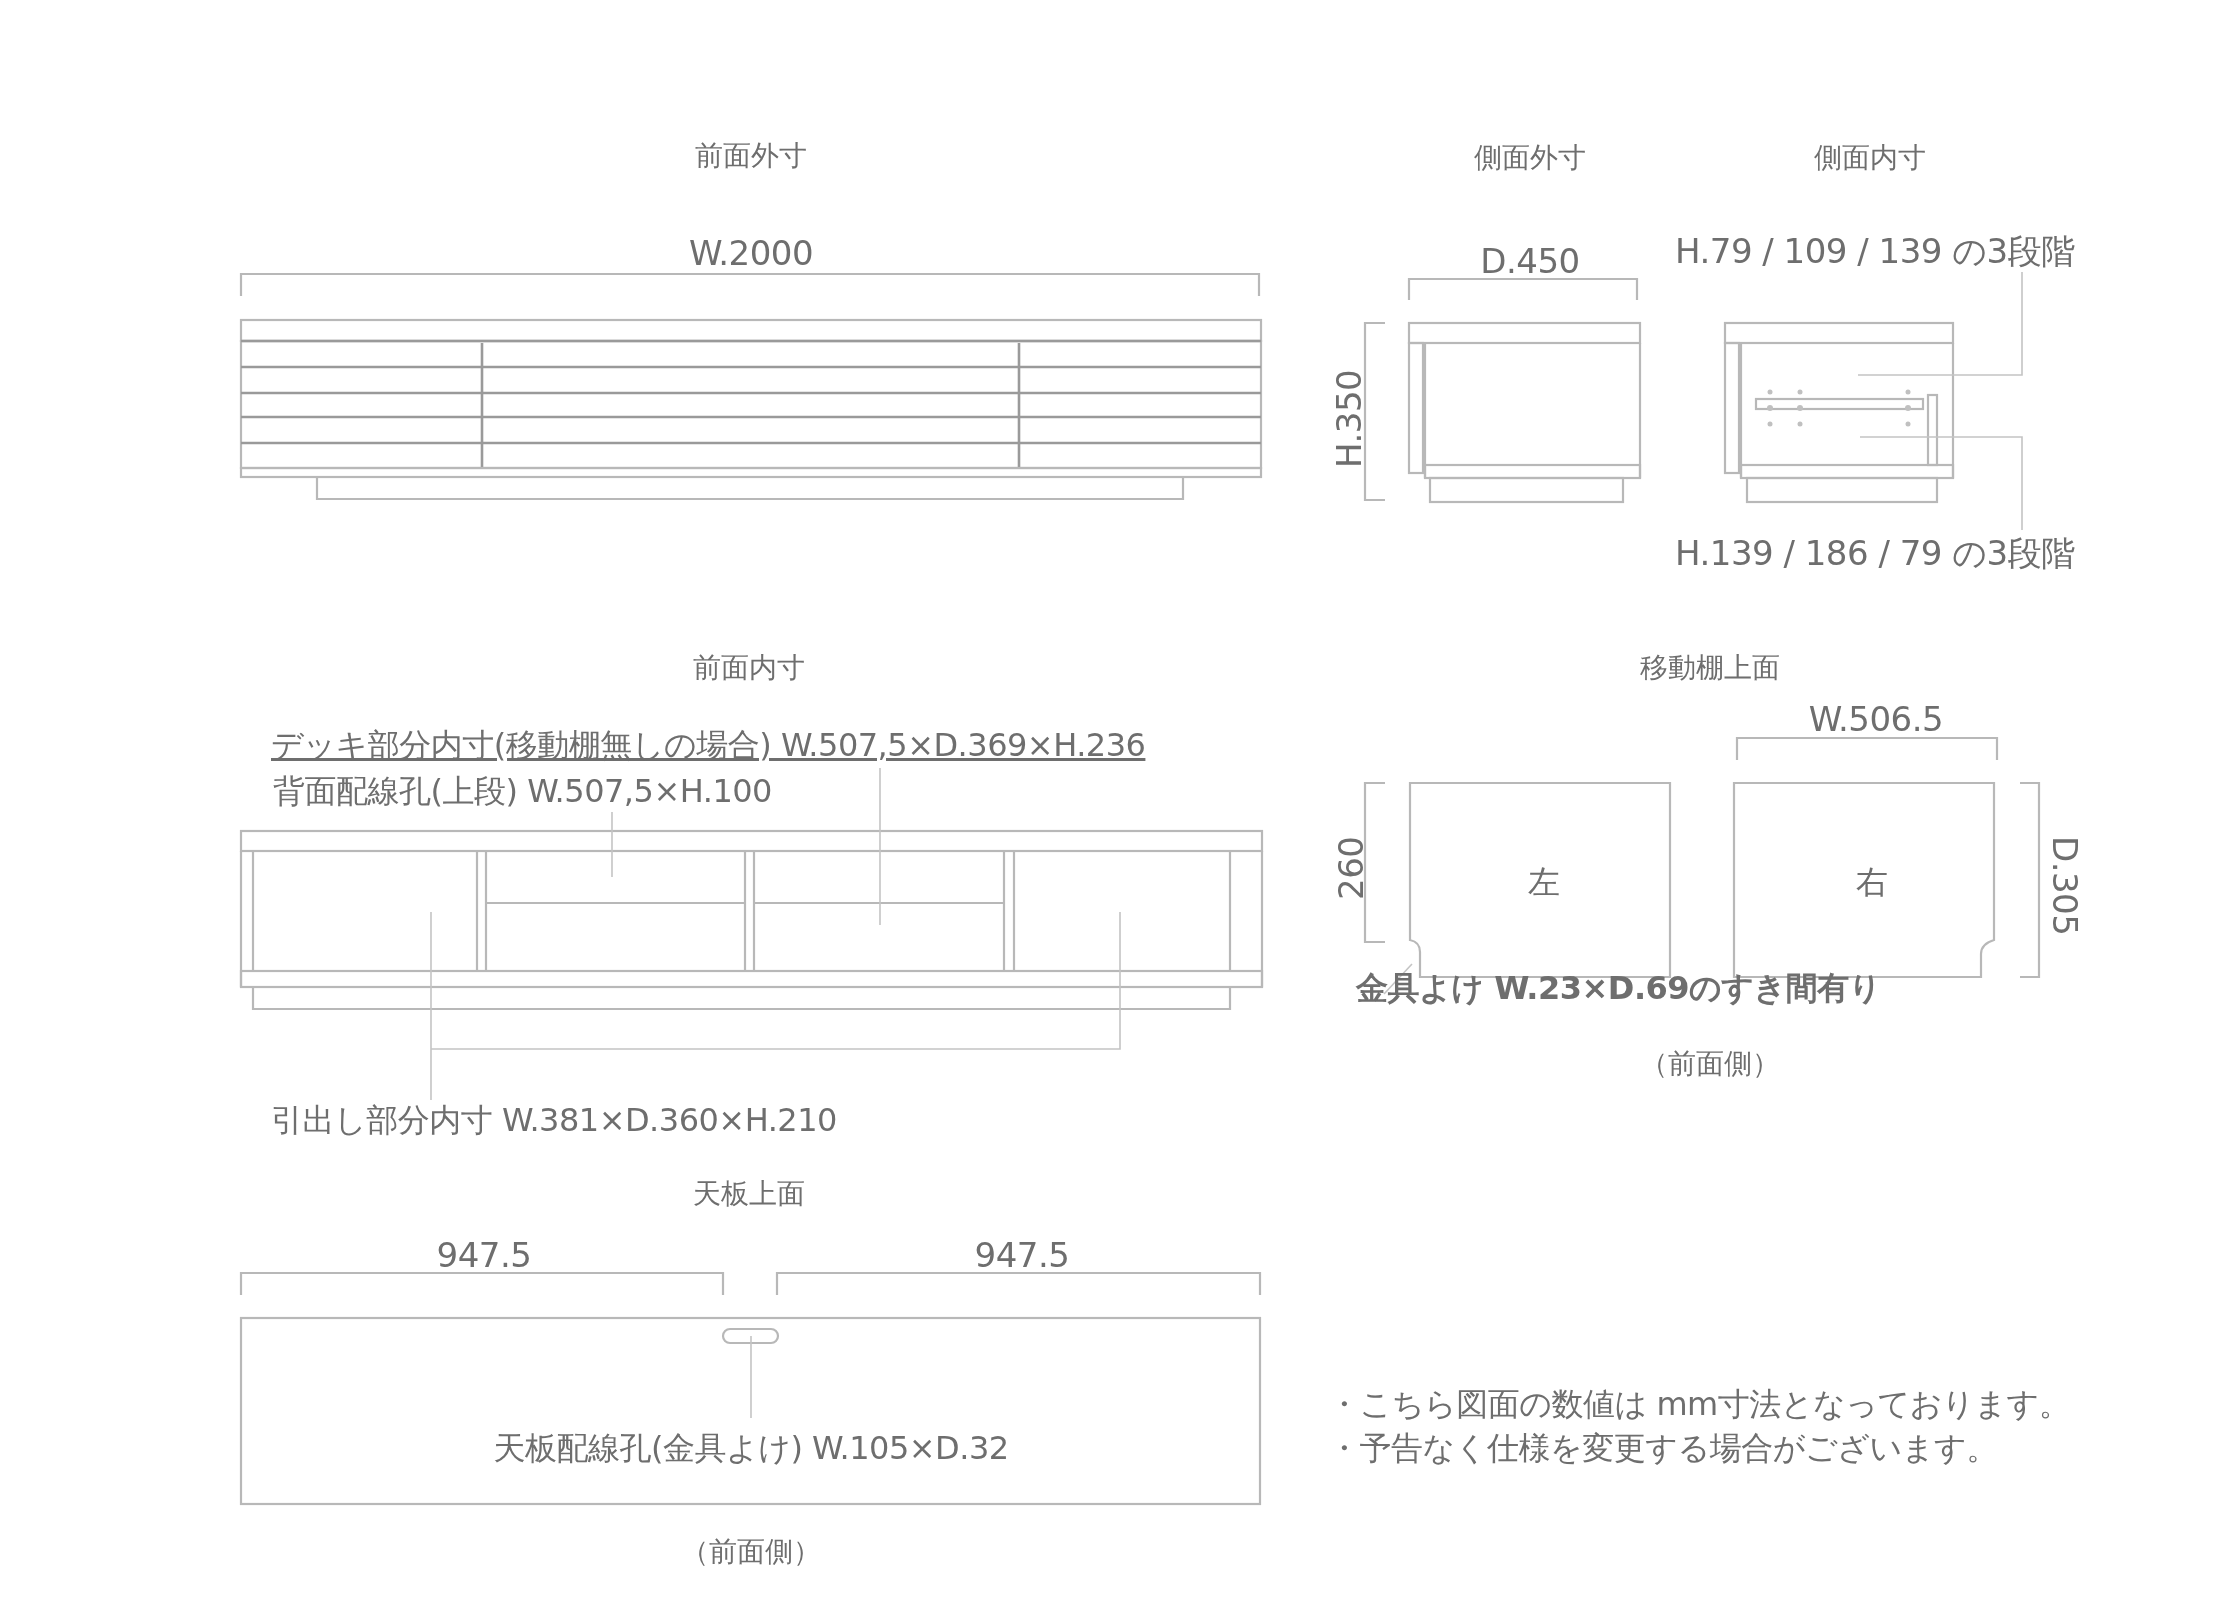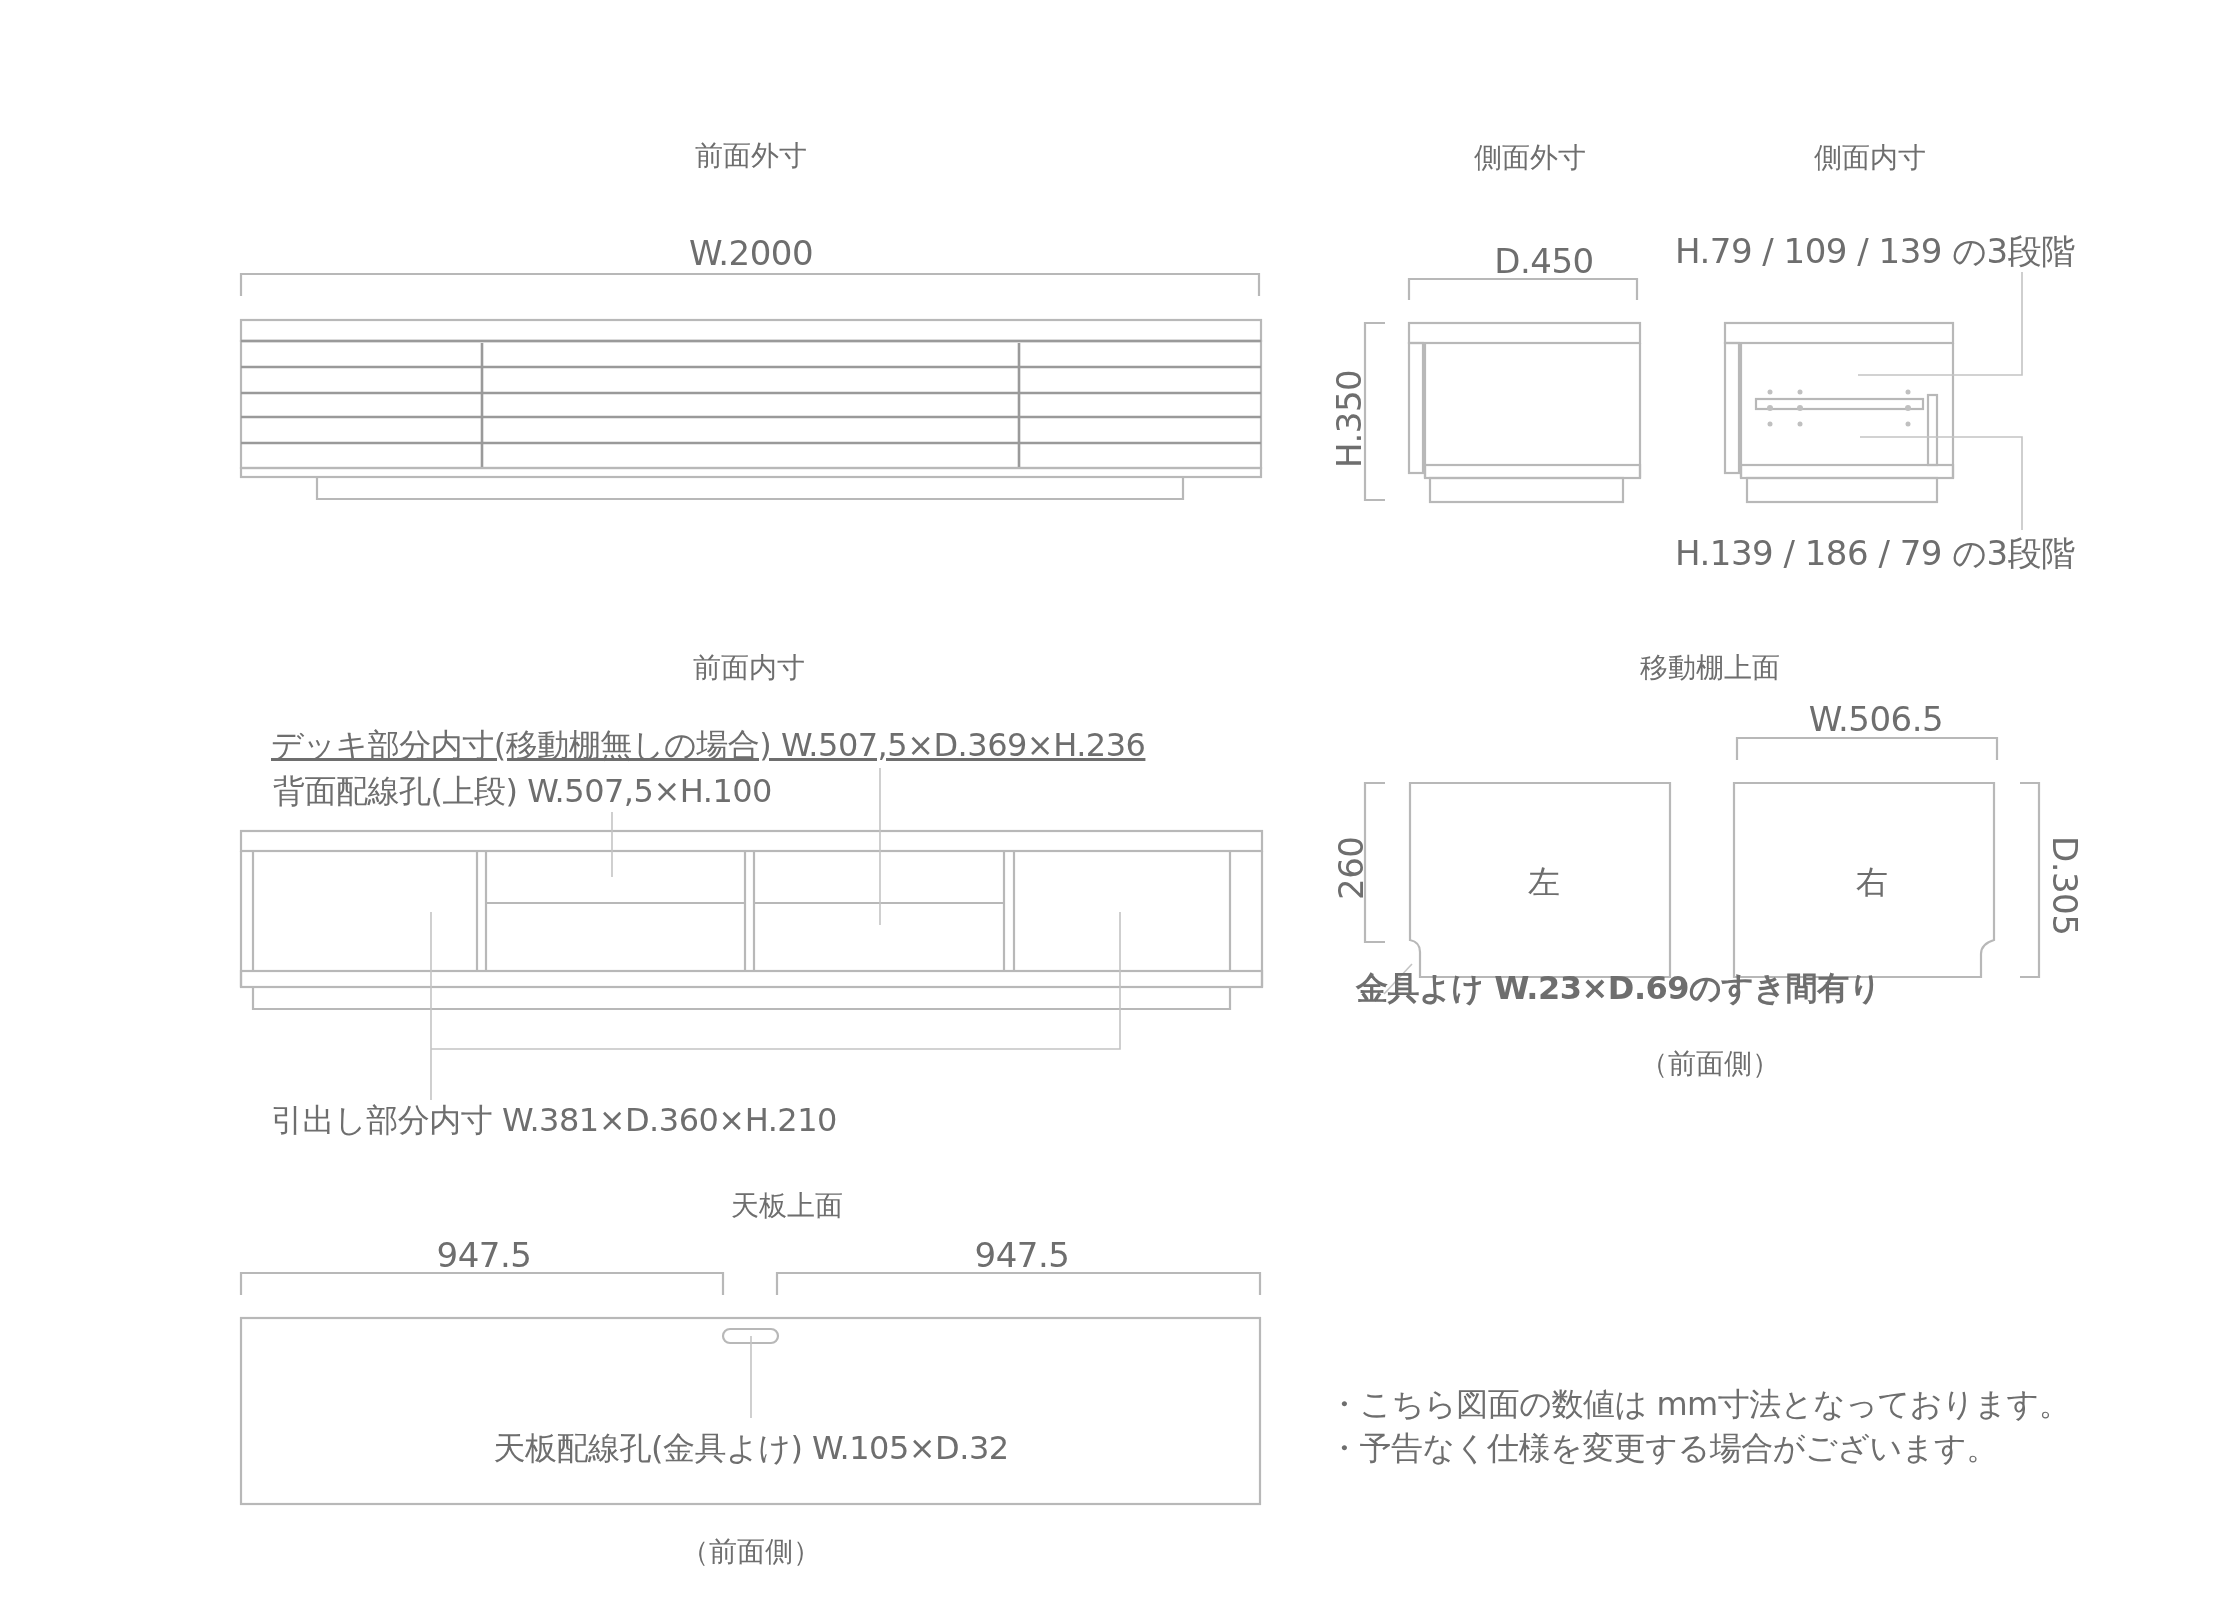--- a/index.html
+++ b/index.html
@@ -124,41 +124,41 @@
     <rect class="ln" x="241" y="1318" width="1019" height="186"></rect>
     <rect class="ln" x="723" y="1329" width="55" height="14" rx="7" ry="7"></rect>
     <line class="thin" x1="751" y1="1336" x2="751" y2="1418"></line>
   </g>
 </svg>
 
 <div class="t title center" style="left:751px; top:142px;">前面外寸</div>
 <div class="t dim center" style="left:751px; top:236px;">W.2000</div>
 
 <div class="t title center" style="left:1530px; top:144px;">側面外寸</div>
-<div class="t dim center" style="left:1530px; top:244px;margin-left:14px;">D.450</div>
+<div class="t dim center" style="left:1530px; top:244px;">D.450</div>
 <div class="t dim vert" style="left:1332px; top:468px;">H.350</div>
 
 <div class="t title center" style="left:1870px; top:144px;">側面内寸</div>
 <div class="t dim" style="left:1675px; top:234px;">H.79 / 109 / 139 の3段階</div>
 <div class="t dim" style="left:1675px; top:536px;">H.139 / 186 / 79 の3段階</div>
 
 <div class="t title center" style="left:749px; top:654px;">前面内寸</div>
 <div class="t note" style="left:271px; top:729px;text-decoration:underline;">デッキ部分内寸(移動棚無しの場合) W.507,5×D.369×H.236</div>
 <div class="t note" style="left:273px; top:775px;">背面配線孔(上段) W.507,5×H.100</div>
 <div class="t note" style="left:271px; top:1104px;">引出し部分内寸 W.381×D.360×H.210</div>
 
 <div class="t title center" style="left:1710px; top:654px;">移動棚上面</div>
 <div class="t dim center" style="left:1876px; top:702px;">W.506.5</div>
 <div class="t dim vert" style="left:1334px; top:900px;">260</div>
 <div class="t dim vert-r" style="left:2082px; top:836px;">D.305</div>
 <div class="t label-big center" style="left:1544px; top:866px;">左</div>
 <div class="t label-big center" style="left:1872px; top:866px;">右</div>
 <div class="t note" style="left:1356px; top:972px;font-weight:bold;">金具よけ W.23×D.69のすき間有り</div>
 <div class="t title center" style="left:1710px; top:1050px;">（前面側）</div>
 
-<div class="t title center" style="left:787px; top:1180px;margin-top:12px;">天板上面</div>
+<div class="t title center" style="left:749px; top:1180px;">天板上面</div>
 <div class="t dim center" style="left:484px; top:1238px;">947.5</div>
 <div class="t dim center" style="left:1022px; top:1238px;">947.5</div>
 <div class="t note center" style="left:751px; top:1432px;">天板配線孔(金具よけ) W.105×D.32</div>
 <div class="t title center" style="left:751px; top:1538px;">（前面側）</div>
 
 <div class="t note" style="left:1328px; top:1388px;">・こちら図面の数値は mm寸法となっております。</div>
 <div class="t note" style="left:1328px; top:1432px;">・予告なく仕様を変更する場合がございます。</div>
 
 </body></html>

